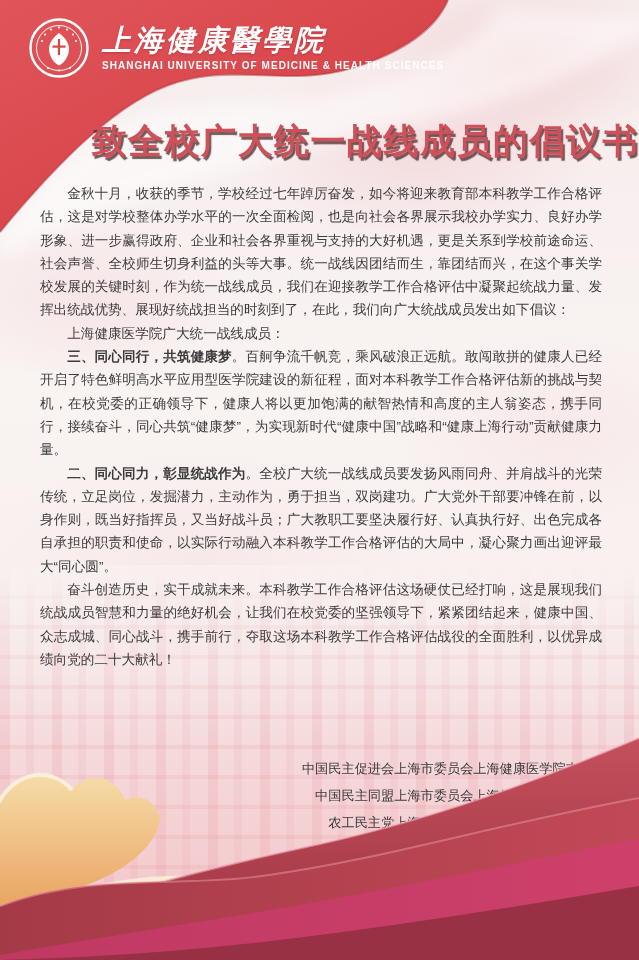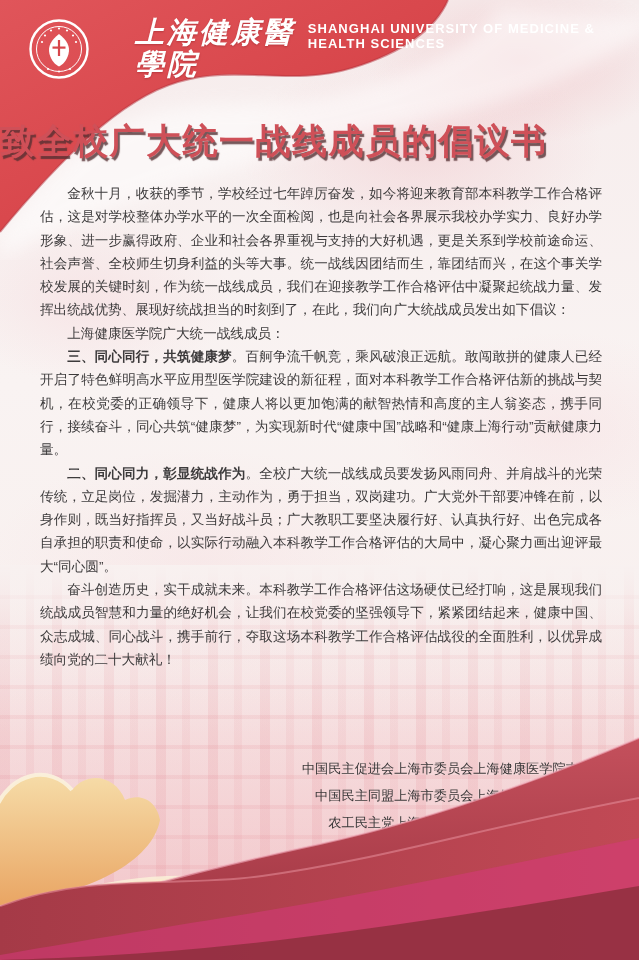--- a/index.html
+++ b/index.html
@@ -19,29 +19,29 @@
     position:absolute;left:0;top:565px;width:639px;height:350px;
     background:
       linear-gradient(180deg, rgba(248,241,240,1) 0px, rgba(248,241,240,.45) 60px, rgba(248,241,240,0) 170px),
       linear-gradient(180deg, rgba(240,168,176,0) 0%, rgba(238,158,168,.38) 80%, rgba(238,158,168,.48) 100%),
       repeating-linear-gradient(90deg, rgba(222,122,132,.16) 0 10px, rgba(222,122,132,0) 10px 26px, rgba(222,122,132,.10) 26px 34px, rgba(222,122,132,0) 34px 52px),
       repeating-linear-gradient(180deg, rgba(222,122,132,.14) 0 4px, rgba(222,122,132,0) 4px 30px);
   }
   .flag-svg{position:absolute;left:0;top:0;width:639px;height:260px;}
   .header{position:absolute;left:28px;top:17px;display:flex;align-items:center;gap:12px;}
   .logo{width:62px;height:62px;flex:0 0 auto;}
-  .school-names{display:flex;flex-direction:row;margin-left:33px;}
+  .school-names{display:flex;flex-direction:column;}
   .school-zh{
     color:#fff;font-family:"DejaVu Serif","Liberation Serif",serif;
     font-size:29px;font-weight:bold;font-style:italic;letter-spacing:3px;line-height:1.1;
     text-shadow:0 1px 2px rgba(120,20,25,.35);
   }
-  .school-en{color:#fff;font-size:13px;letter-spacing:1.05px;margin-top:4px;font-weight:bold;}
+  .school-en{color:#fff;font-size:10px;letter-spacing:1.05px;margin-top:4px;font-weight:bold;}
   .title{
-    position:absolute;left:0;top:118px;width:639px;text-align:left;
+    position:absolute;left:0;top:118px;width:639px;text-align:right;
     font-family:"DejaVu Serif","Liberation Serif",serif;font-weight:bold;
     font-size:35px;letter-spacing:1.5px;color:var(--title-red,#cf5058);
     text-shadow:2px 3px 1px rgba(84,48,50,.8);
   }
   .body-text{
     position:absolute;left:40px;top:182px;width:562px;
     font-size:13.6px;line-height:23.3px;color:#3d3b3c;text-align:justify;
   }
   .body-text p{margin:0;text-indent:2em;}
   .body-text .lead{font-weight:bold;}

